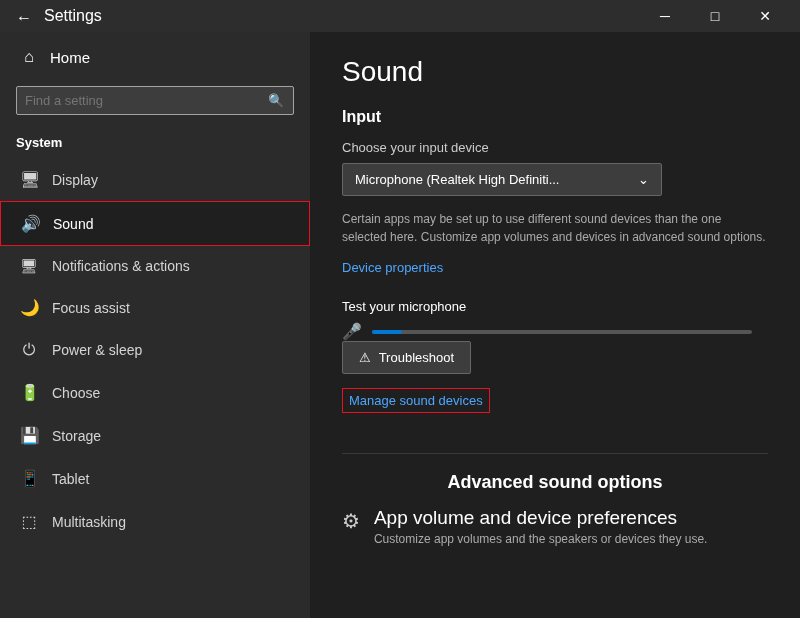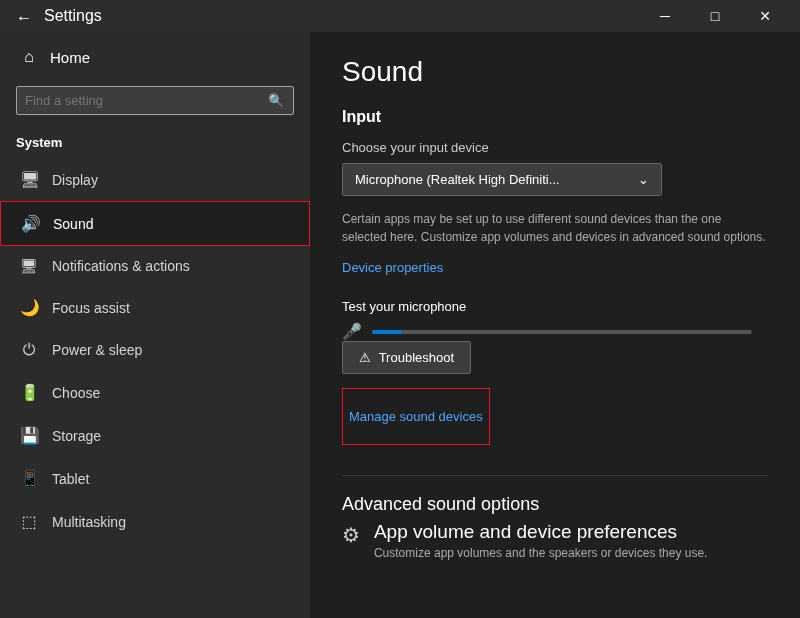--- a/index.html
+++ b/index.html
@@ -213,33 +213,34 @@
       font-size: 13px;
       cursor: pointer;
       width: fit-content;
       margin-bottom: 14px;
     }
     .manage-link {
       color: #4da6ff;
       font-size: 13px;
       cursor: pointer;
       display: inline-block;
-      padding: 20px 6px;
+      padding: 4px 6px;
       border: 1.5px solid #e81123;
-      margin-bottom: 24px;
+      margin-bottom: 34px;
     }
     .divider {
       border: none;
       border-top: 1px solid #3a3a3a;
       margin: 6px 0 18px;
     }
     .advanced-section-title {
       font-size: 18px;
-      font-weight: 400;
-      margin-bottom: 6px;
+      font-weight: 700;
+      margin-bottom: 14px;
+      text-align: center;
     }
     .adv-item {
       display: flex;
       align-items: flex-start;
       gap: 14px;
     }
     .adv-icon {
       font-size: 20px;
       margin-top: 2px;
       color: #cccccc;

